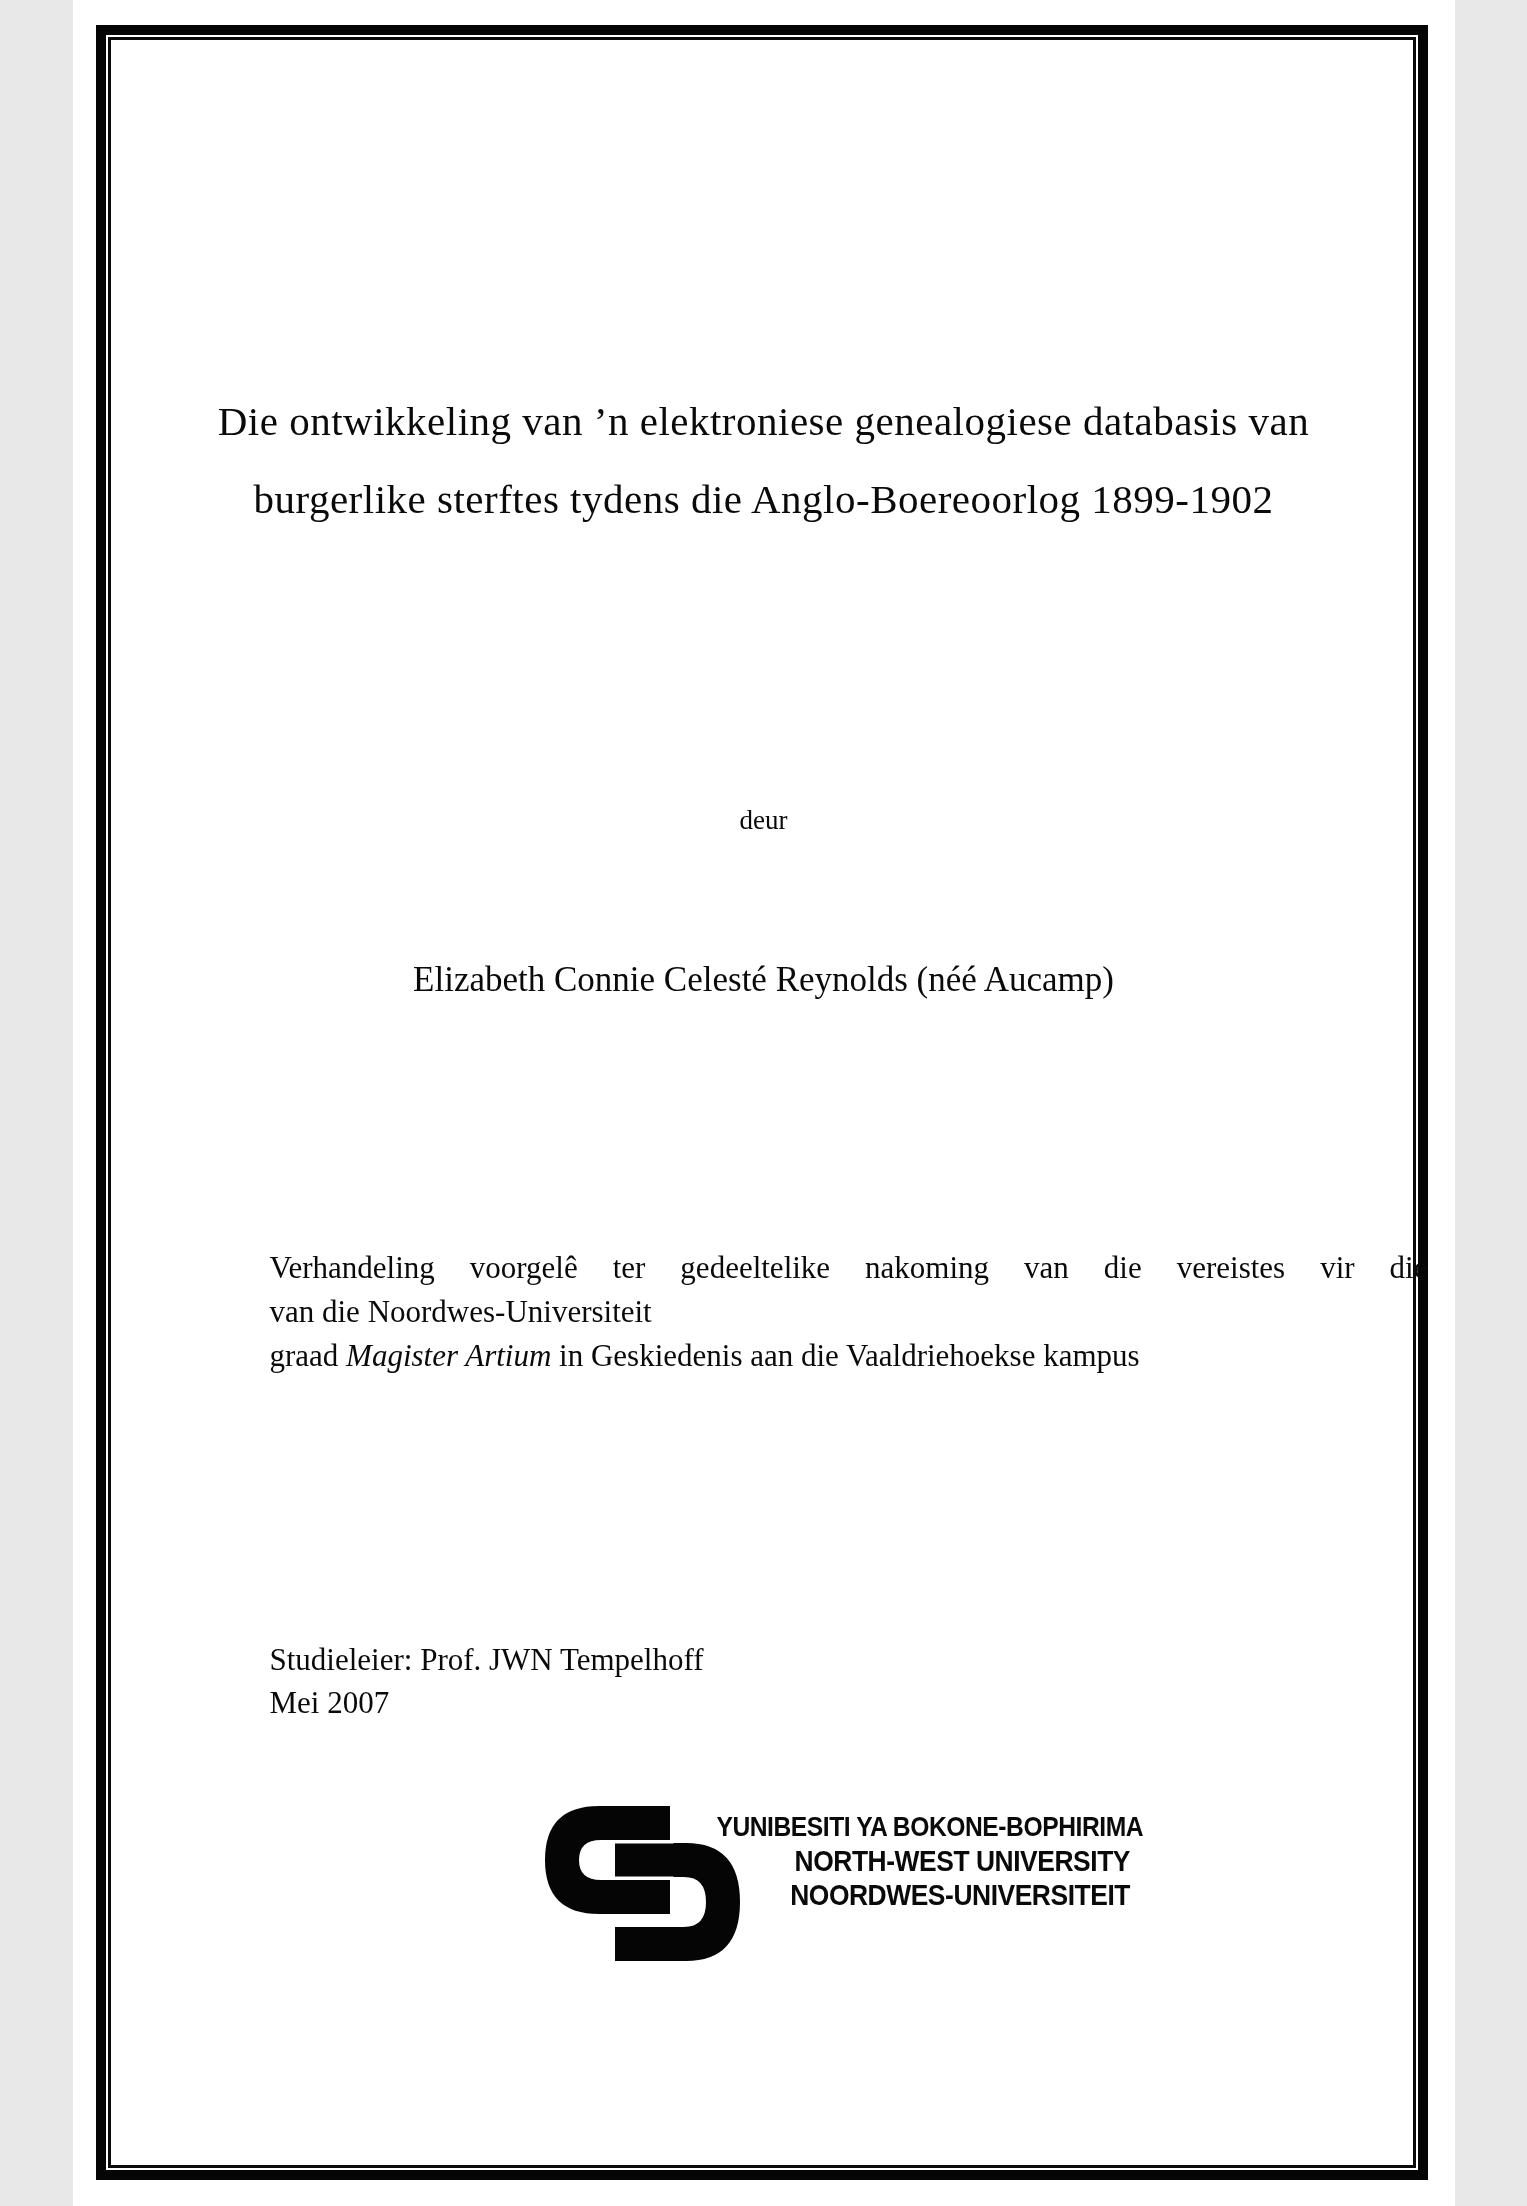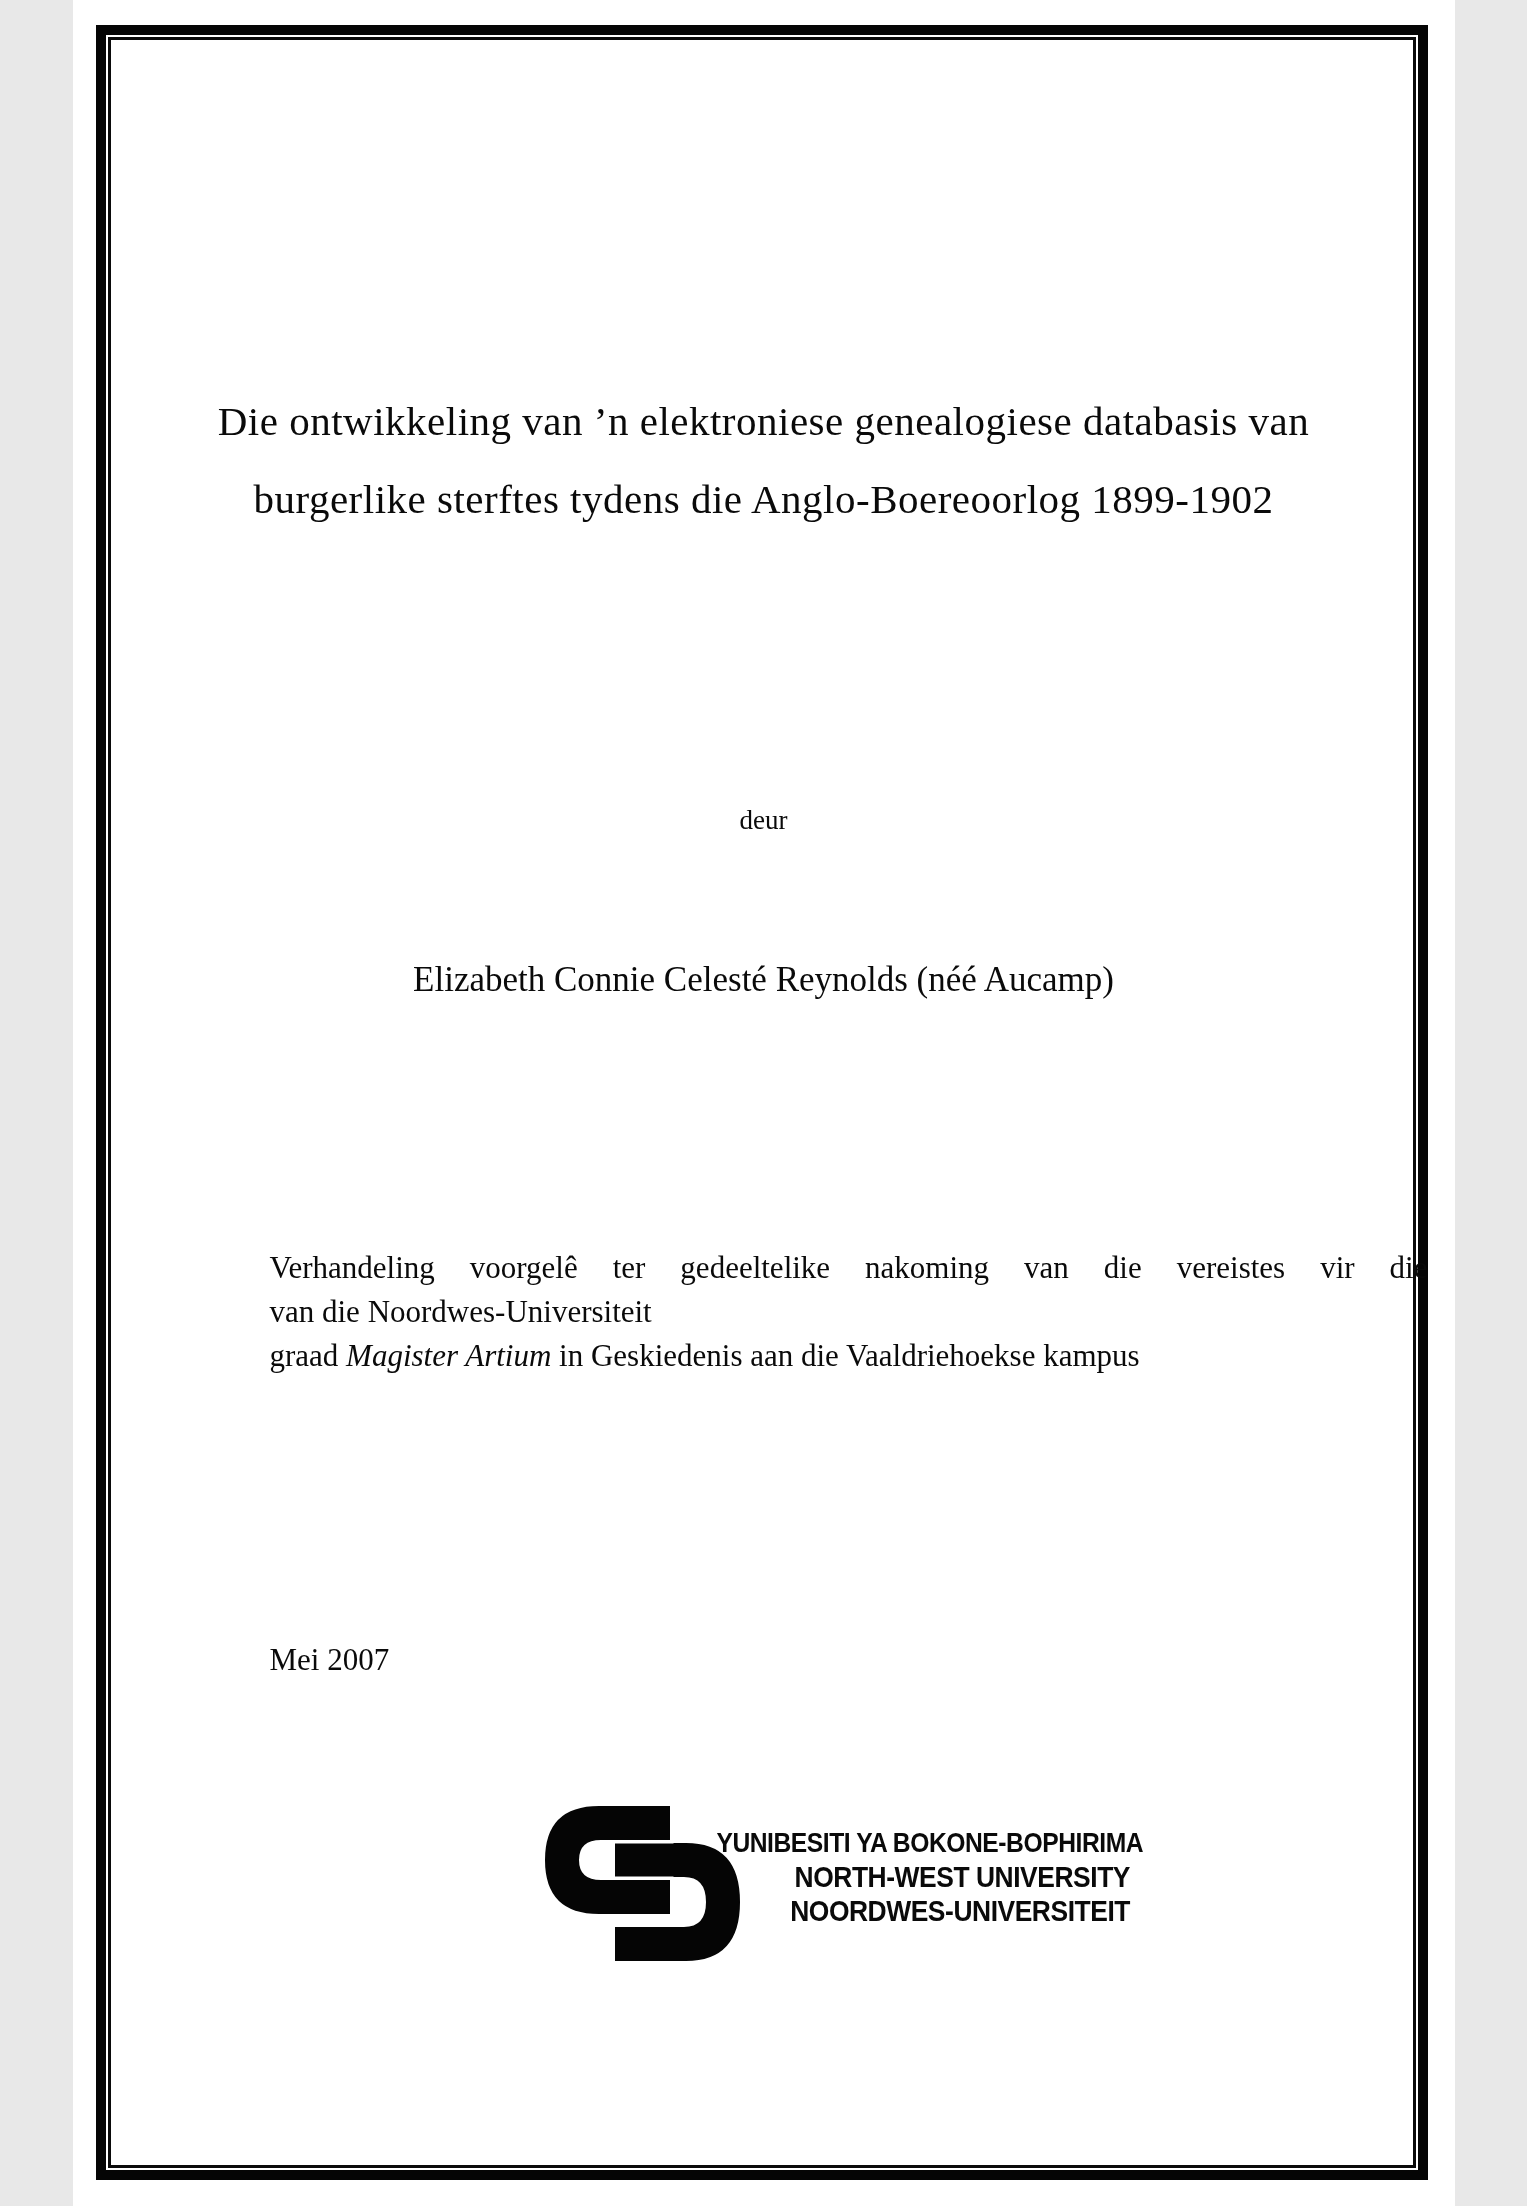--- a/index.html
+++ b/index.html
@@ -70,21 +70,20 @@
   .logo-text{
     position:absolute;
     left:587px; top:1810px; width:470px;
     text-align:right;
     font-family:"Liberation Sans", sans-serif;
     font-weight:700;
     color:#0a0a0a;
     line-height:34px;
     letter-spacing:-0.5px;
     white-space:nowrap;
-    margin-top:16px;
   }
   .logo-text .lt{display:block; transform:scaleX(.88); transform-origin:100% 50%;}
   .logo-text .lt1{font-size:28px;}
   .logo-text .lt2,.logo-text .lt3{font-size:30px;}
 </style>
 </head>
 <body>
 
 <div class="page">
 
@@ -101,20 +100,21 @@
 
   <div class="author">Elizabeth Connie Celesté Reynolds (néé Aucamp)</div>
 
   <div class="desc">
     <div class="desc-line1">Verhandeling voorgelê ter gedeeltelike nakoming van die vereistes vir die</div>
     <div class="desc-line">van die Noordwes-Universiteit</div>
     <div class="desc-line"><span>graad </span><em>Magister Artium</em><span> in Geskiedenis aan die Vaaldriehoekse kampus</span></div>
   </div>
 
   <div class="supervisor-block">
+    <div>Studieleier: Prof. JWN Tempelhoff</div>
     <div>Mei 2007</div>
   </div>
 
   <div class="logo">
     <svg class="logo-mark" viewBox="0 0 196 156" xmlns="http://www.w3.org/2000/svg" aria-hidden="true">
 
       <path d="M 70 37 H 141 Q 195 37 195 96 Q 195 155 141 155 H 70 V 121 H 139 Q 161 121 161 96 Q 161 71 139 71 H 70 Z" fill="#050505"></path>
 
       <path d="M 125 0 H 54 Q 0 0 0 54 Q 0 108 54 108 H 125 V 74 H 56 Q 34 74 34 54 Q 34 34 56 34 H 125 Z" fill="none" stroke="#ffffff" stroke-width="7"></path>
 

